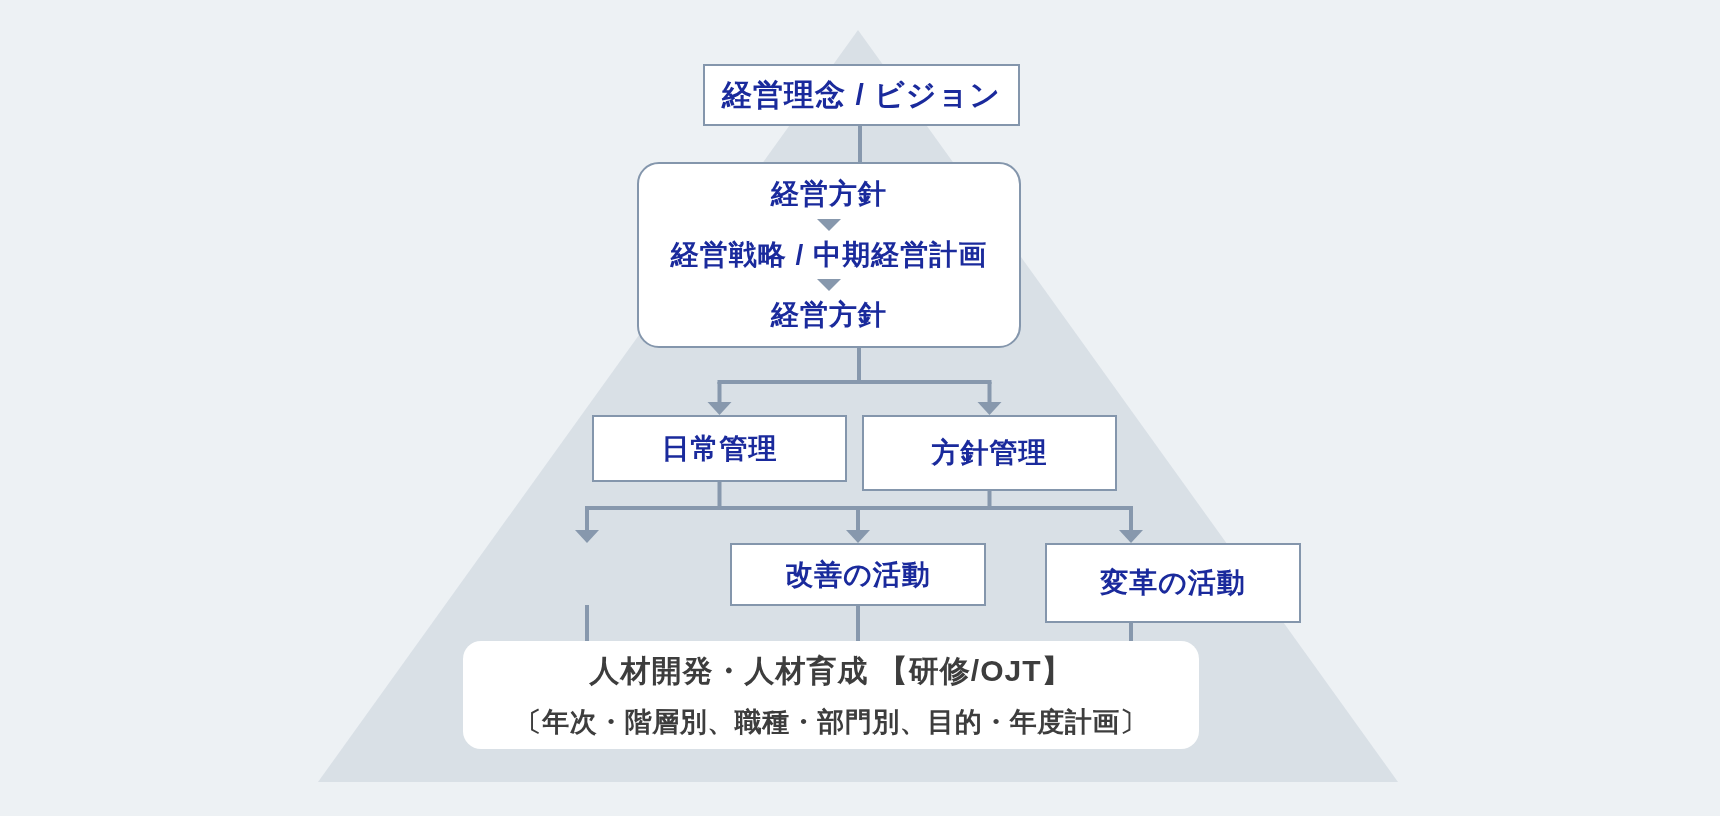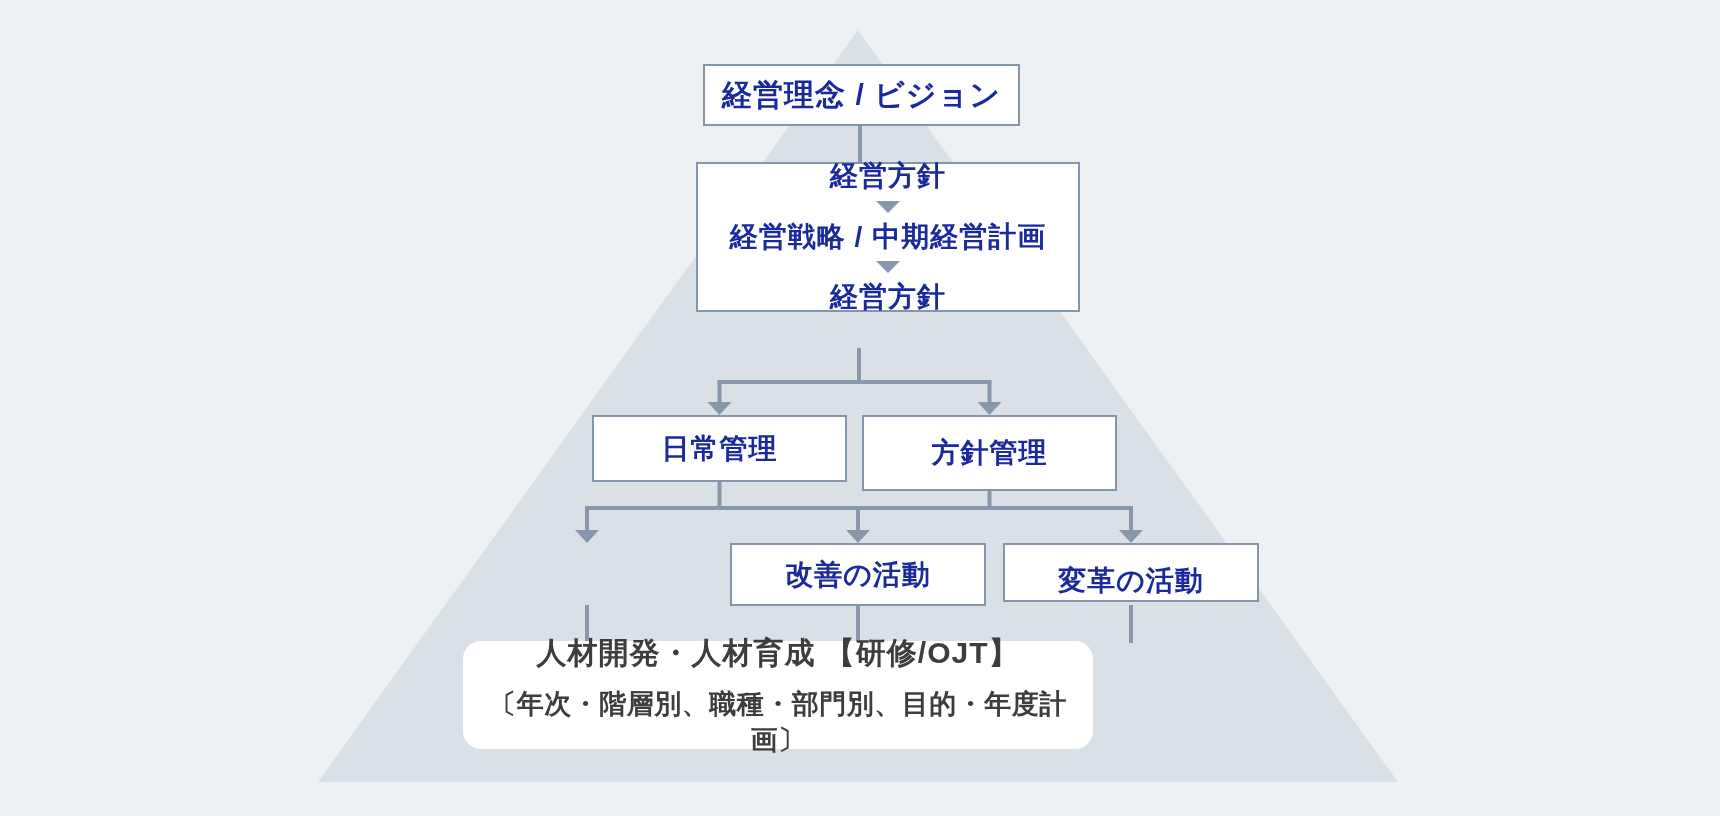--- a/index.html
+++ b/index.html
@@ -32,38 +32,38 @@
     display: flex;
     align-items: center;
     justify-content: center;
     color: #1a2a9c;
     font-weight: bold;
     font-size: 28px;
     letter-spacing: 1px;
     text-align: center;
   }
   .vision-box   { left: 703px; top: 64px;  width: 317px; height: 62px; font-size: 30px; }
-  .policy-box   { left: 696px; top: 162px; width: 384px; height: 150px;
-                  flex-direction: column; justify-content: center; gap: 9px; }
+  .policy-box   { left: 637px; top: 162px; width: 384px; height: 186px;
+                  flex-direction: column; justify-content: center; gap: 9px; border-radius: 22px; }
   .policy-item  { line-height: 1.1; }
   .tri-down {
     width: 0; height: 0;
     border-left: 12px solid transparent;
     border-right: 12px solid transparent;
     border-top: 12px solid #8798ad;
   }
   .mgmt-left    { left: 592px;  top: 415px; width: 255px; height: 67px; }
   .mgmt-right   { left: 862px;  top: 415px; width: 255px; height: 76px; }
   .act-1        { left: 459px;  top: 543px; width: 256px; height: 63px; }
   .act-2        { left: 730px;  top: 543px; width: 256px; height: 63px; }
-  .act-3        { left: 1003px; top: 543px; width: 256px; height: 59px; align-items: flex-end; }
+  .act-3        { left: 1045px; top: 543px; width: 256px; height: 80px; }
   .hrd-box {
     position: absolute;
     left: 463px; top: 641px;
-    width: 630px; height: 108px;
+    width: 736px; height: 108px;
     background: #ffffff;
     border-radius: 18px;
     display: flex;
     flex-direction: column;
     align-items: center;
     justify-content: center;
     gap: 12px;
     color: #3d3d3d;
     font-weight: bold;
     text-align: center;

